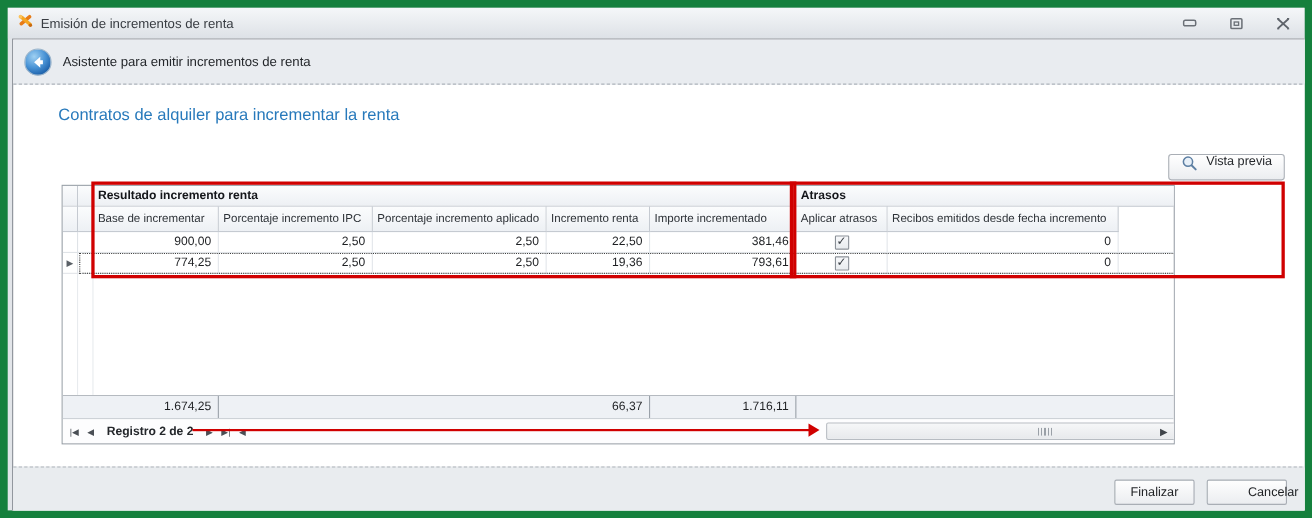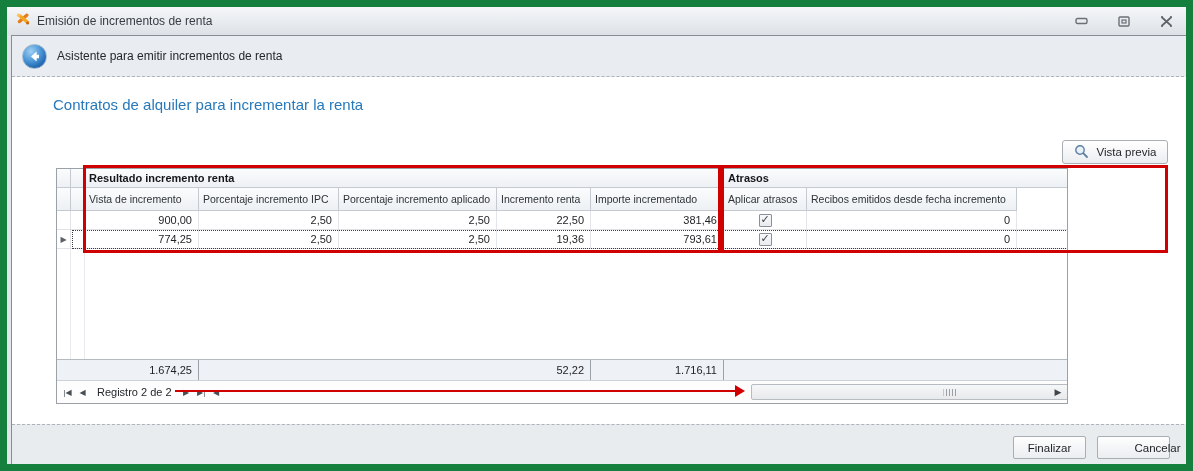--- a/index.html
+++ b/index.html
@@ -27,21 +27,21 @@
                  display:flex; align-items:center; padding-left:10px; }
   .wizard-title { font-size:12px; color:#24272b; margin-left:10px; }
   .back-btn { width:25px; height:25px; border-radius:50%;
               background:radial-gradient(circle at 35% 28%, #9fd0f2 0%, #4a94d6 45%, #1a5ea8 80%, #134b87 100%);
               border:1px solid #9db6cc; display:flex; align-items:center; justify-content:center; }
 
   .section-title { position:absolute; left:41px; top:60px; font-size:15px; color:#2779bb; }
 
   .preview-btn { position:absolute; right:26px; top:104px; width:106px; height:24px;
                  background:linear-gradient(#ffffff,#ebedf0); border:1px solid #a9aeb5;
-                 border-radius:3px; display:flex; align-items:center; justify-content:center;
+                 border-radius:3px; display:flex; align-items:flex-start; justify-content:center;
                  gap:8px; font-size:11.5px; color:#24272b; }
 
   
   .grid { position:absolute; left:44px; top:132px; width:1012px; height:236px;
           border:1px solid #9aa1a9; background:#fff; display:flex; flex-direction:column;
           font-size:11px; color:#1d1f22; overflow:hidden; }
   .grow { display:flex; }
   .cell { flex:none; overflow:hidden; white-space:nowrap; }
 
   .g1{width:14px;} .g2{width:14px;}
@@ -84,21 +84,21 @@
   .scell { display:flex; align-items:center; justify-content:flex-end;
            padding:0 6px; font-size:11px; color:#1d1f22; }
   .scell.has-val { border-right:1px solid #9aa1a9; }
   .sp28{width:28px;} .sp298{width:298px;} .sp293{width:293px;}
 
   .nav-row { height:23px; background:#fdfdfe; border-top:1px solid #cdd2d7;
              position:relative; display:flex; align-items:center; }
   .nav-left { display:flex; align-items:center; gap:2px; padding-left:4px; }
   .nav-btn { min-width:13px; height:15px; display:flex; align-items:center;
              justify-content:center; font-size:8px; color:#4a4f55; }
-  .nav-label { font-size:11px; color:#24272b; margin:0 6px; }
+  .nav-label { font-size:11px; color:#24272b; margin:0 6px;font-weight:bold; }
   .hscroll-thumb { position:absolute; left:694px; top:3px; width:398px; height:16px;
                    background:linear-gradient(#f6f7f8,#e7e9ec); border:1px solid #b7bcc2;
                    border-radius:2px; }
   .hscroll-grip { position:absolute; left:50%; top:4px; width:13px; height:7px;
                   transform:translateX(-50%);
                   background:repeating-linear-gradient(90deg,#9aa0a7 0 1px,transparent 1px 3px); }
   .hscroll-right { position:absolute; right:2px; top:4px; width:14px; height:14px;
                    display:flex; align-items:center; justify-content:center;
                    font-size:9px; color:#3f444a; }
 
@@ -186,21 +186,21 @@
       <div class="grow hrow-band">
         <div class="cell hcell empty g1"></div>
         <div class="cell hcell empty g2"></div>
         <div class="cell hcell band b-g1">Resultado incremento renta</div>
         <div class="cell hcell band b-g2">Atrasos</div>
       </div>
 
       <div class="grow hrow-cols">
         <div class="cell hcell empty g1"></div>
         <div class="cell hcell empty g2"></div>
-        <div class="cell hcell c-base">Vista de incremento</div>
+        <div class="cell hcell c-base">Base de incrementar</div>
         <div class="cell hcell c-ipc">Porcentaje incremento IPC</div>
         <div class="cell hcell c-apl">Porcentaje incremento aplicado</div>
         <div class="cell hcell c-inc">Incremento renta</div>
         <div class="cell hcell c-imp">Importe incrementado</div>
         <div class="cell hcell c-atr">Aplicar atrasos</div>
         <div class="cell hcell c-rec">Recibos emitidos desde fecha incremento</div>
       </div>
 
       <div class="grow drow">
         <div class="cell dcell gut g1"></div>
@@ -236,21 +236,21 @@
 
       <div class="grid-spacer">
         <div class="gutline" style="left:13px;"></div>
         <div class="gutline" style="left:27px;"></div>
       </div>
 
       <div class="summary-row">
         <div class="cell scell sp28"></div>
         <div class="cell scell has-val c-base">1.674,25</div>
         <div class="cell scell sp298"></div>
-        <div class="cell scell has-val c-inc">52,22</div>
+        <div class="cell scell has-val c-inc">66,37</div>
         <div class="cell scell has-val c-imp">1.716,11</div>
         <div class="cell scell sp293"></div>
         <div class="cell scell has-val c-iat">0,00</div>
       </div>
 
       <div class="nav-row">
         <div class="nav-left">
           <span class="nav-btn">|◀</span>
           <span class="nav-btn">◀</span>
           <span class="nav-label">Registro 2 de 2</span>

